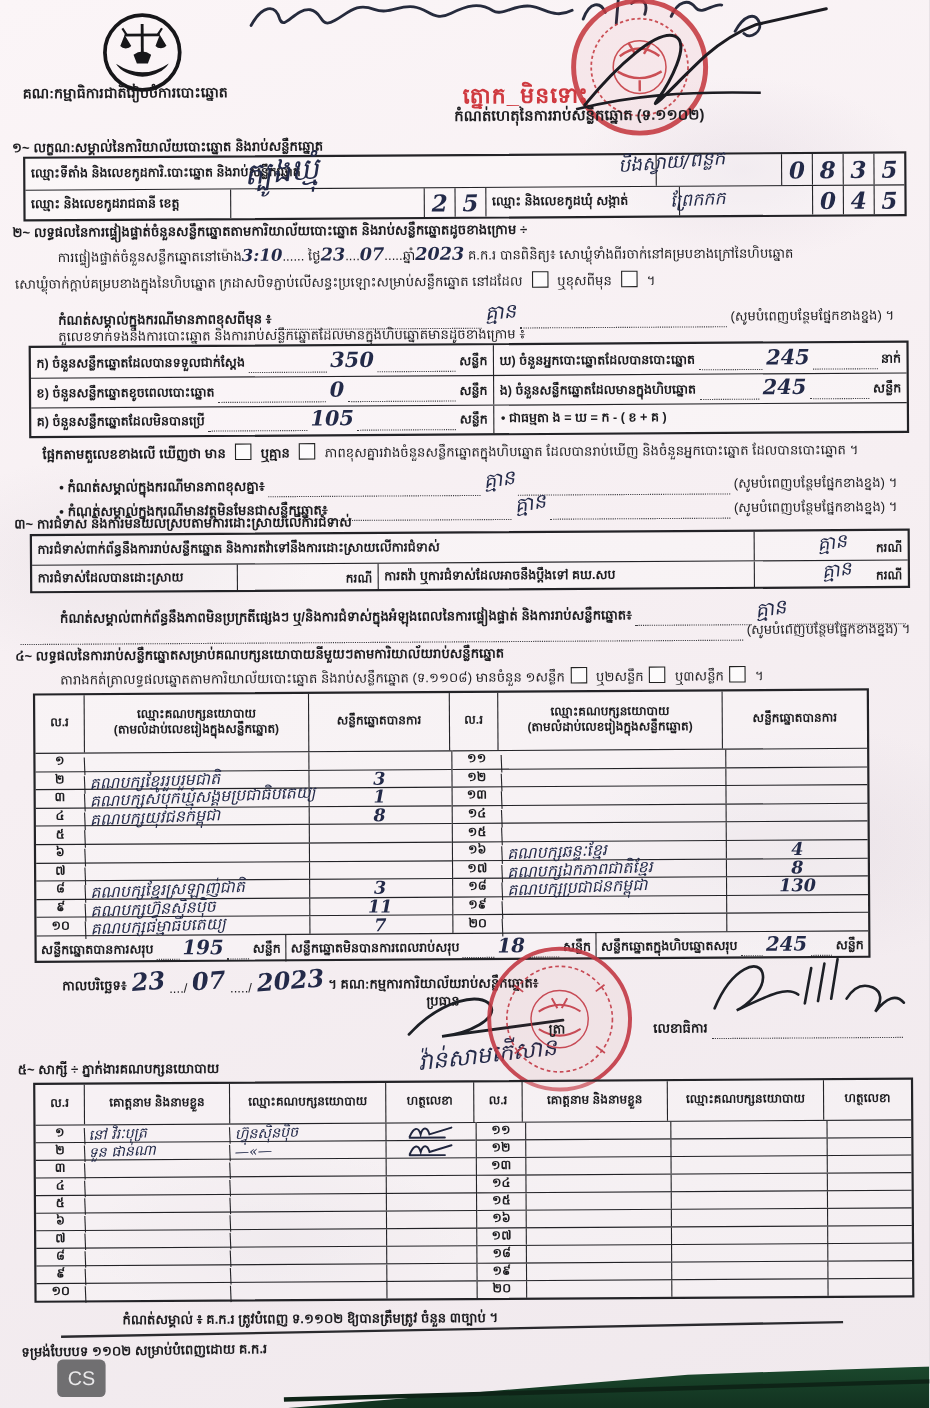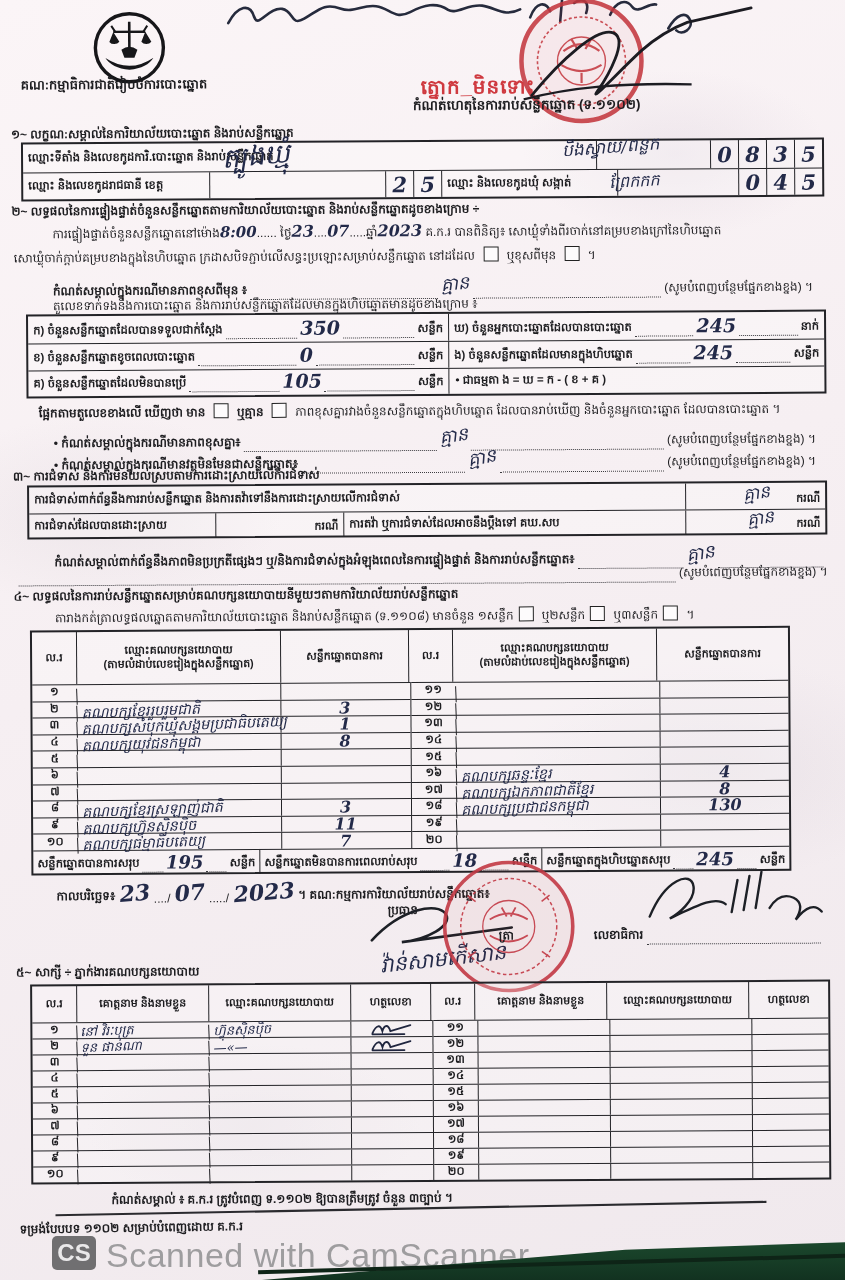--- a/index.html
+++ b/index.html
@@ -124,21 +124,21 @@
       </div>
     </div>
 
     <div class="abs ink" style="left:565px;top:137px;font-size:17px;transform:rotate(-4deg);white-space:nowrap;">បឹងស្វាយ/ពន្លក</div>
     <div class="abs ink" style="left:225px;top:138px;font-size:27px;transform:rotate(-5deg);white-space:nowrap;">ត្បូងឃ្មុំ</div>
     <div class="abs ink" style="left:612px;top:172px;font-size:16px;transform:rotate(-3deg);white-space:nowrap;">ព្រែកកក</div>
 
     <div class="abs khb t12" style="left:14px;top:201px;width:815px;">២~ លទ្ធផលនៃការផ្ទៀងផ្ទាត់ចំនួនសន្លឹកឆ្នោតតាមការិយាល័យបោះឆ្នោត និងរាប់សន្លឹកឆ្នោតដូចខាងក្រោម ÷</div>
 
     <div class="abs t12" style="left:55px;top:221px;width:775px;">
-      <span>ការផ្ទៀងផ្ទាត់ចំនួនសន្លឹកឆ្នោតនៅម៉ោង</span><span class="ink-num" style="font-size:15px;">8:00</span><span>......</span>
+      <span>ការផ្ទៀងផ្ទាត់ចំនួនសន្លឹកឆ្នោតនៅម៉ោង</span><span class="ink-num" style="font-size:15px;">3:10</span><span>......</span>
       <span>ថ្ងៃ</span><span class="ink-num" style="font-size:16px;">23</span><span>....</span><span class="ink-num" style="font-size:16px;">07</span><span>.....</span><span>ឆ្នាំ</span><span class="ink-num" style="font-size:16px;">2023</span>
       <span>គ.ក.រ បានពិនិត្យ៖ សោឃ្លុំទាំងពីរចាក់នៅគម្របខាងក្រៅនៃហិបឆ្នោត</span>
     </div>
 
     <div class="abs t12" style="left:16px;top:247px;width:815px;">
       <span>សោឃ្លុំចាក់ក្តាប់គម្របខាងក្នុងនៃហិបឆ្នោត ក្រដាសបិទភ្ជាប់លើសន្ធះប្រឡោះសម្រាប់សន្លឹកឆ្នោត នៅដដែល</span>
       <span class="cb"></span>
       <span>ឬខុសពីមុន</span>
       <span class="cb"></span>
       <span>។</span>
@@ -644,19 +644,18 @@
 
     <div class="abs khb t12" style="left:108px;top:1190px;">កំណត់សម្គាល់ ៖ គ.ក.រ ត្រូវបំពេញ ទ.១១០២ ឱ្យបានត្រឹមត្រូវ ចំនួន ៣ច្បាប់ ។</div>
     <svg class="abs" style="left:50px;top:1200px;" width="715" height="16" viewBox="0 0 715 16">
       <line x1="2" y1="13" x2="713" y2="4" stroke="#2a2a2e" stroke-width="2.2"></line>
     </svg>
     <div class="abs khb t12" style="left:16px;top:1218px;transform:rotate(-0.5deg);">ទម្រង់បែបបទ ១១០២ សម្រាប់បំពេញដោយ គ.ក.រ</div>
 
   </div>
 
   <div class="abs" style="left:52px;top:1236px;width:44px;height:34px;background:#5a5a5c;border-radius:5px;display:flex;align-items:center;justify-content:center;opacity:.85;">
-    <span style="color:#e9e9ea;font-weight:bold;font-size:24px;">CS</span>
+    <span style="color:#e9e9ea;font-weight:normal;font-size:18px;">CS</span>
   </div>
-  <div class="abs wm" style="left:106px;top:1236px;">Scanned with CamScanner</div>
 
   <div class="abs" style="left:0;top:1238px;width:845px;height:42px;background:linear-gradient(180deg,#1c4a2e,#123220);clip-path:polygon(31% 100%, 74% 28%, 100% 10%, 100% 100%);"></div>
   <div class="abs" style="left:258px;top:1262px;width:590px;height:4px;background:#0e2417;transform:rotate(-1.6deg);"></div>
 </div>
 
 </body></html>

